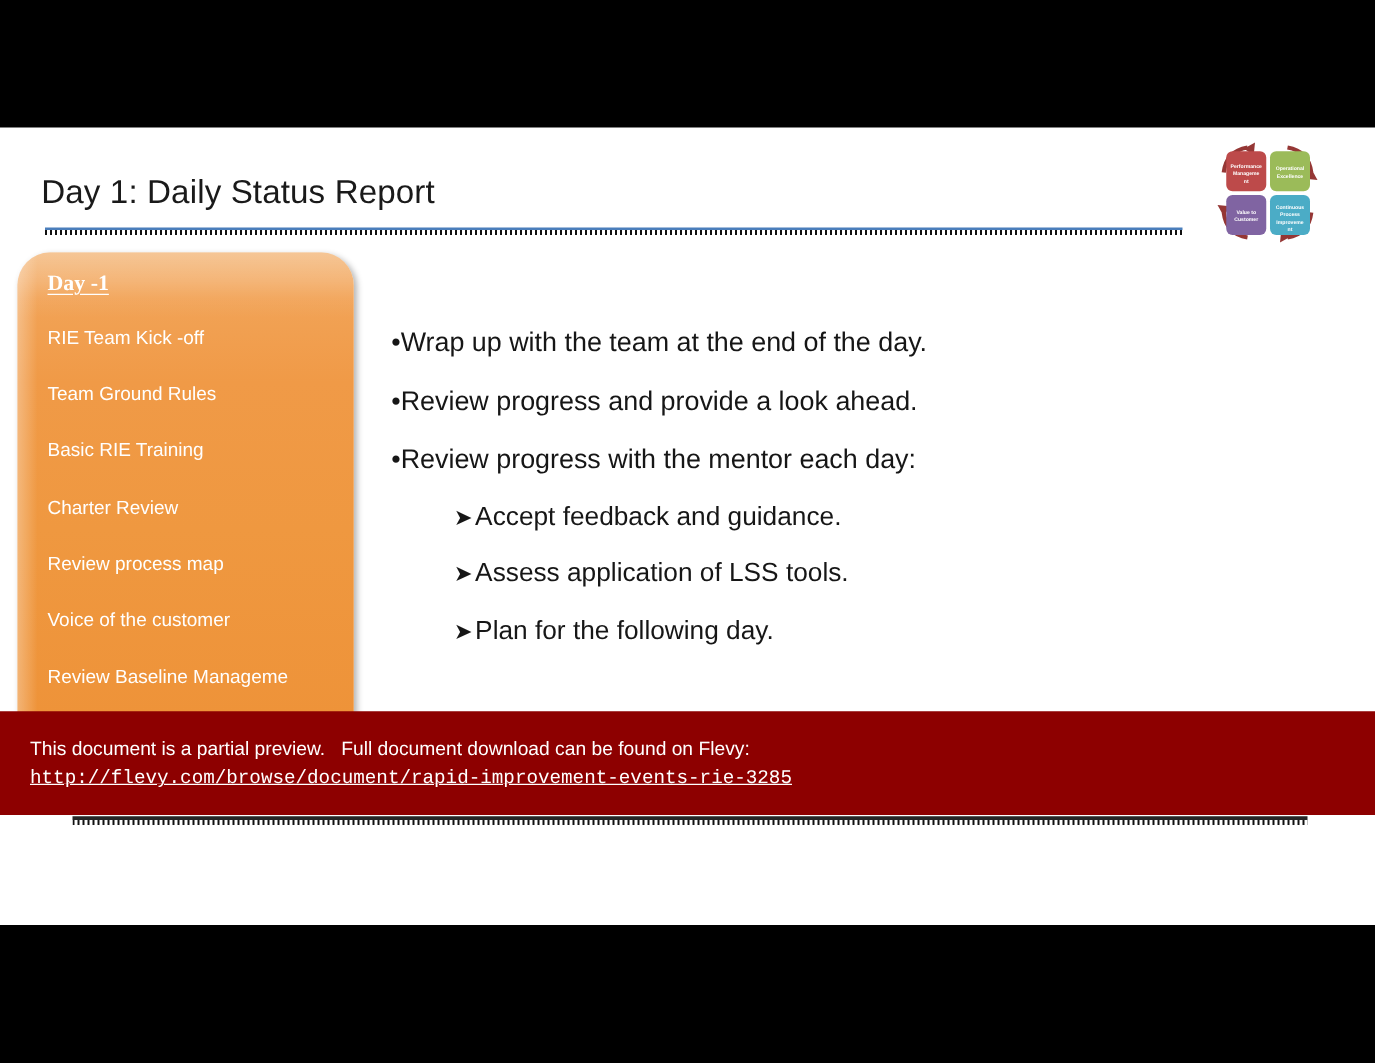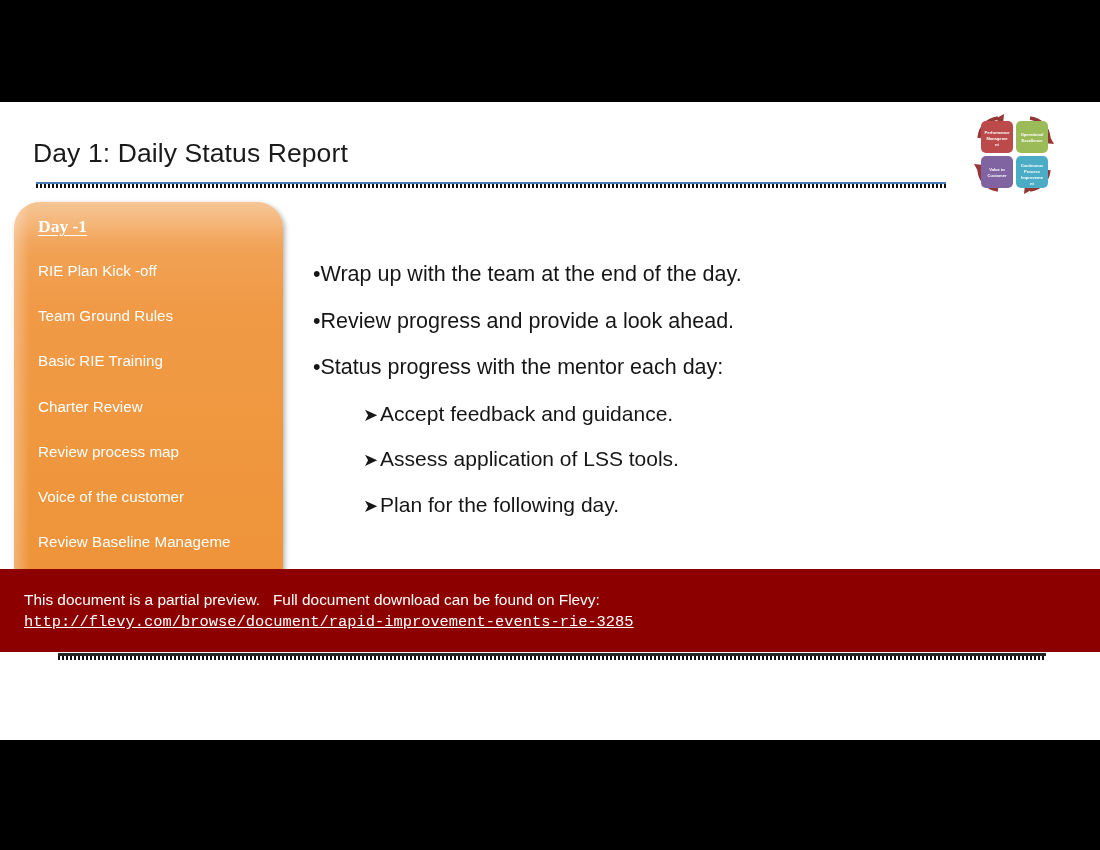--- a/index.html
+++ b/index.html
@@ -254,21 +254,21 @@
 
   <div id="slide-canvas">
 
     <div id="slide-title">Day 1: Daily Status Report</div>
     <div id="title-rule-blue"></div>
     <div id="title-rule-dots"></div>
 
     <div id="day-panel">
       <div id="day-panel-heading">Day -1</div>
       <ul id="day-panel-list">
-        <li>RIE Plan Kick -off</li>
+        <li>RIE Team Kick -off</li>
         <li>Team Ground Rules</li>
         <li>Basic RIE Training</li>
         <li>Charter Review</li>
         <li>Review process map</li>
         <li>Voice of the customer</li>
         <li>Review Baseline Manageme</li>
       </ul>
     </div>
 
     <div id="body-bullets">
@@ -278,21 +278,21 @@
         <span class="text">Wrap up with the team at the end of the day.</span>
       </div>
 
       <div class="bullet-l1">
         <span class="marker">•</span>
         <span class="text">Review progress and provide a look ahead.</span>
       </div>
 
       <div class="bullet-l1">
         <span class="marker">•</span>
-        <span class="text">Status progress with the mentor each day:</span>
+        <span class="text">Review progress with the mentor each day:</span>
       </div>
 
       <div class="bullet-l2">
         <span class="marker">➤</span>
         <span class="text">Accept feedback and guidance.</span>
       </div>
 
       <div class="bullet-l2">
         <span class="marker">➤</span>
         <span class="text">Assess application of LSS tools.</span>

